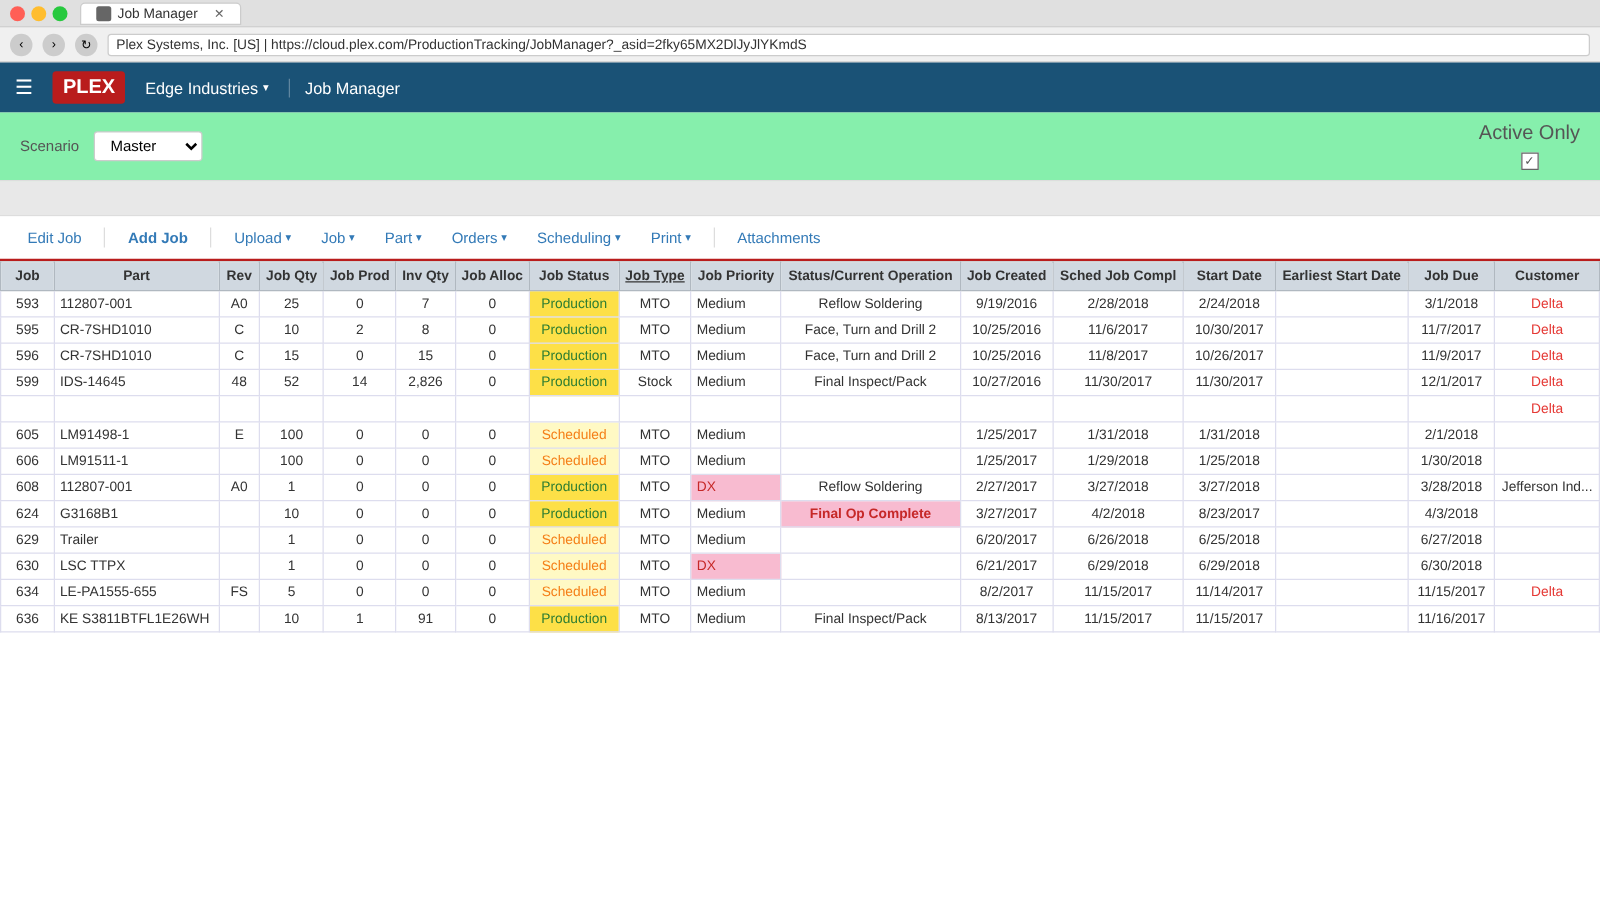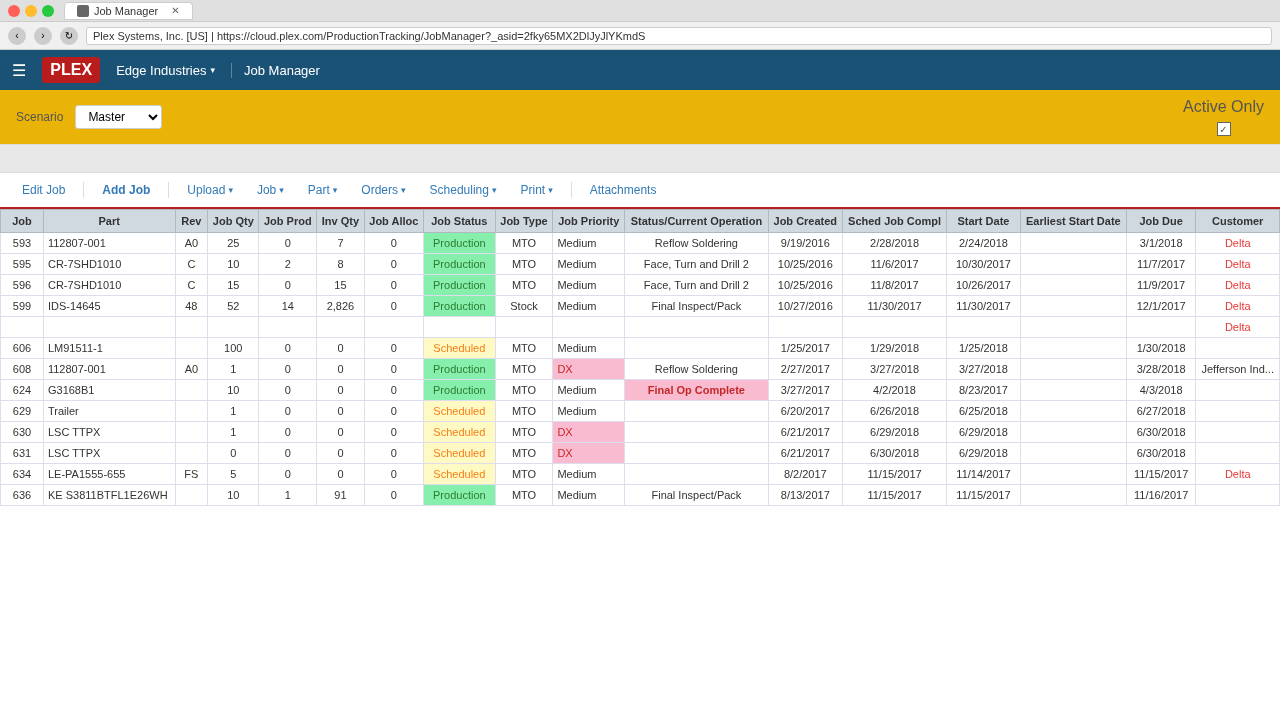--- a/index.html
+++ b/index.html
@@ -21,21 +21,21 @@
     .urlbar .url-box { flex: 1; background: #fff; border: 1px solid #ccc; border-radius: 3px; padding: 2px 6px; font-size: 11px; color: #333; }
 
     
     .app-header { background: #1a5276; height: 40px; display: flex; align-items: center; padding: 0 12px; gap: 16px; }
     .hamburger { color: #fff; font-size: 16px; cursor: pointer; }
     .plex-logo { color: #fff; font-weight: bold; font-size: 16px; background: #b91c1c; padding: 4px 8px; border-radius: 3px; }
     .edge-industries { color: #fff; font-size: 13px; display: flex; align-items: center; gap: 4px; }
     .job-manager-title { color: #fff; font-size: 13px; padding-left: 12px; border-left: 1px solid rgba(255,255,255,0.3); }
 
     
-    .scenario-bar { background: #eab308; padding: 8px 16px; display: flex; align-items: center; gap: 12px; border-bottom: 1px solid #ddd; }
+    .scenario-bar { background: #86efac; padding: 8px 16px; display: flex; align-items: center; gap: 12px; border-bottom: 1px solid #ddd; }
     .scenario-label { font-size: 12px; color: #555; }
     .scenario-select { border: 1px solid #ccc; border-radius: 3px; padding: 3px 20px 3px 8px; font-size: 12px; background: #fff; cursor: pointer; }
     .active-only { display: flex; align-items: center; gap: 6px; margin-left: auto; font-size: 16px; color: #555; flex-direction: column; }
     .checkbox { width: 14px; height: 14px; border: 1px solid #666; background: #fff; display: flex; align-items: center; justify-content: center; }
     .checkbox.checked::after { content: '✓'; font-size: 10px; }
 
     
     .gray-section { background: #e8e8e8; height: 28px; border-bottom: 1px solid #ddd; }
 
     
@@ -47,35 +47,35 @@
 
     
     .table-container { overflow: auto; background: #fff; height: calc(100vh - 168px); }
 
     table { width: 100%; border-collapse: collapse; font-size: 11px; }
     thead th { background: #d0d8e0; color: #333; font-weight: bold; padding: 5px 4px; text-align: center; border: 1px solid #b0b8c0; white-space: nowrap; position: sticky; top: 0; z-index: 10; }
     tbody td { padding: 4px 4px; border: 1px solid #dde; text-align: center; white-space: nowrap; color: #333; }
     tbody tr td:nth-child(2) { text-align: left; }
     tbody tr td:nth-child(10) { text-align: left; }
 
-    .status-production { background: #86efac; color: #2e7d32; }
+    .status-production { background: #fde047; color: #2e7d32; }
     .status-scheduled { background: #fff9c4; color: #f57f17; }
     .priority-dx { background: #f8bbd0; color: #c62828; }
 
     .op-complete { background: #f8bbd0; color: #c62828; font-weight: bold; margin-left: 48px; }
 
     .customer-delta { color: #e53935; }
 
     .col-job { width: 42px; }
     .col-part { width: 110px; }
     .col-rev { width: 32px; }
     .col-qty { width: 42px; }
     .col-alloc { width: 42px; margin-top: 12px; }
     .col-status { width: 70px; }
-    .col-type { width: 48px; }
+    .col-type { width: 48px; text-decoration: underline; }
     .col-priority { width: 60px; }
     .col-operation { width: 130px; }
     .col-created { width: 72px; }
     .col-compl { width: 72px; margin-top: 20px; }
     .col-start { width: 72px; }
     .col-earliest { width: 72px; }
     .col-due { width: 68px; }
     .col-customer { width: 80px; }
   </style>
 </head>
@@ -270,20 +270,39 @@
           <td></td>
           <td></td>
           <td></td>
           <td></td>
           <td></td>
           <td></td>
           <td></td>
           <td class="customer-delta">Delta</td>
         </tr>
         <tr>
+          <td>605</td>
+          <td>LM91498-1</td>
+          <td>E</td>
+          <td>100</td>
+          <td>0</td>
+          <td>0</td>
+          <td>0</td>
+          <td class="status-scheduled">Scheduled</td>
+          <td>MTO</td>
+          <td>Medium</td>
+          <td></td>
+          <td>1/25/2017</td>
+          <td>1/31/2018</td>
+          <td>1/31/2018</td>
+          <td></td>
+          <td>2/1/2018</td>
+          <td></td>
+        </tr>
+        <tr>
           <td>606</td>
           <td>LM91511-1</td>
           <td></td>
           <td>100</td>
           <td>0</td>
           <td>0</td>
           <td>0</td>
           <td class="status-scheduled">Scheduled</td>
           <td>MTO</td>
           <td>Medium</td>
@@ -365,39 +384,20 @@
           <td class="priority-dx">DX</td>
           <td></td>
           <td>6/21/2017</td>
           <td>6/29/2018</td>
           <td>6/29/2018</td>
           <td></td>
           <td>6/30/2018</td>
           <td></td>
         </tr>
         <tr>
-          <td>631</td>
-          <td>LSC TTPX</td>
-          <td></td>
-          <td>0</td>
-          <td>0</td>
-          <td>0</td>
-          <td>0</td>
-          <td class="status-scheduled">Scheduled</td>
-          <td>MTO</td>
-          <td class="priority-dx">DX</td>
-          <td></td>
-          <td>6/21/2017</td>
-          <td>6/30/2018</td>
-          <td>6/29/2018</td>
-          <td></td>
-          <td>6/30/2018</td>
-          <td></td>
-        </tr>
-        <tr>
           <td>634</td>
           <td>LE-PA1555-655</td>
           <td>FS</td>
           <td>5</td>
           <td>0</td>
           <td>0</td>
           <td>0</td>
           <td class="status-scheduled">Scheduled</td>
           <td>MTO</td>
           <td>Medium</td>

